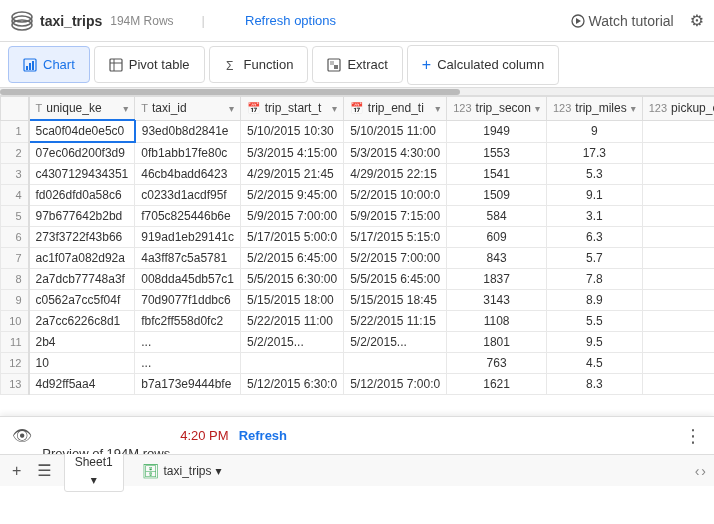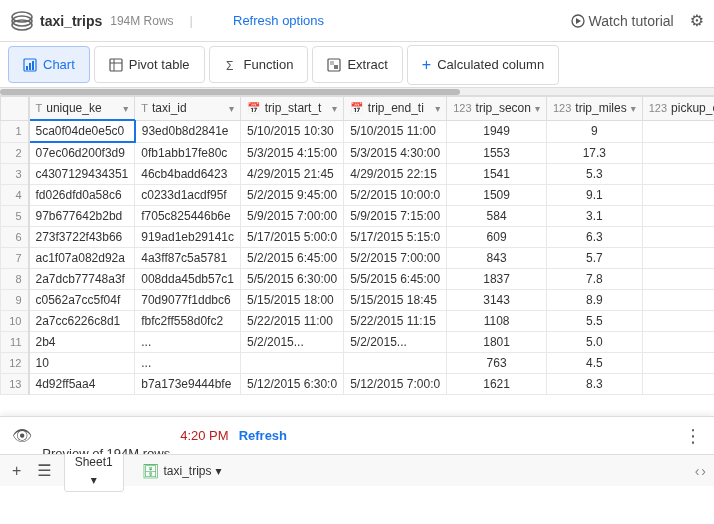--- a/index.html
+++ b/index.html
@@ -5,21 +5,21 @@
     * { box-sizing: border-box; margin: 0; padding: 0; }
     body { font-family: Arial, sans-serif; font-size: 13px; background: #fff; color: #333; width: 714px; height: 524px; overflow: hidden; }
 
     
     .top-bar {
       display: flex; align-items: center; height: 42px; border-bottom: 1px solid #ddd;
       padding: 0 10px; gap: 8px; background: #fff;
     }
     .top-bar-logo { display: flex; align-items: center; gap: 6px; font-weight: bold; font-size: 14px; color: #333; }
     .top-bar-logo-icon { width: 24px; height: 24px; }
-    .top-bar-rows { color: #888; font-size: 12px; margin-right: 4px; }
+    .top-bar-rows { color: #888; font-size: 12px; margin-right: 16px; }
     .top-bar-divider { color: #ccc; margin: 0 4px; }
     .refresh-options { color: #1a73e8; font-weight: 400; cursor: pointer; font-size: 13px; margin-left: 28px; }
     .top-bar-right { margin-left: auto; display: flex; align-items: center; gap: 16px; }
     .watch-tutorial, .send-feedback { display: flex; align-items: center; gap: 4px; color: #555; font-size: 14px; cursor: pointer; }
     .settings-icon { color: #555; cursor: pointer; font-size: 16px; }
 
     
     .toolbar {
       display: flex; align-items: center; height: 46px; border-bottom: 1px solid #ddd;
       padding: 0 8px; gap: 4px; background: #fff;
@@ -315,21 +315,21 @@
             <td class="num">5.5</td>
             <td class="num"></td>
           </tr>
           <tr>
             <td class="row-num-col">11</td>
             <td>2b4</td>
             <td>...</td>
             <td>5/2/2015...</td>
             <td>5/2/2015...</td>
             <td class="num">1801</td>
-            <td class="num">5.0</td>
+            <td class="num">9.5</td>
             <td class="num"></td>
           </tr>
           <tr>
             <td class="row-num-col">12</td>
             <td>10</td>
             <td>...</td>
             <td></td>
             <td></td>
             <td class="num">763</td>
             <td class="num">4.5</td>

